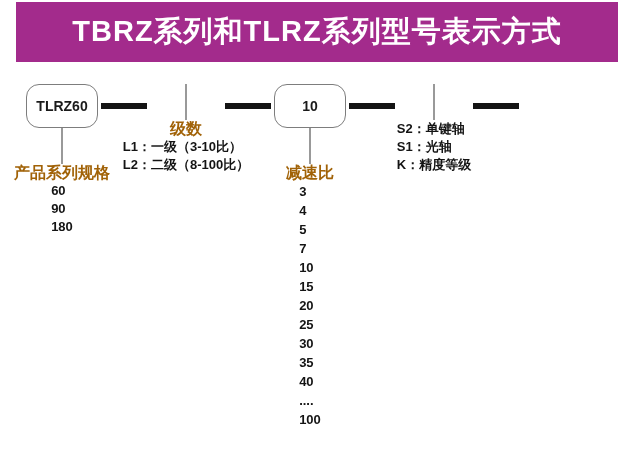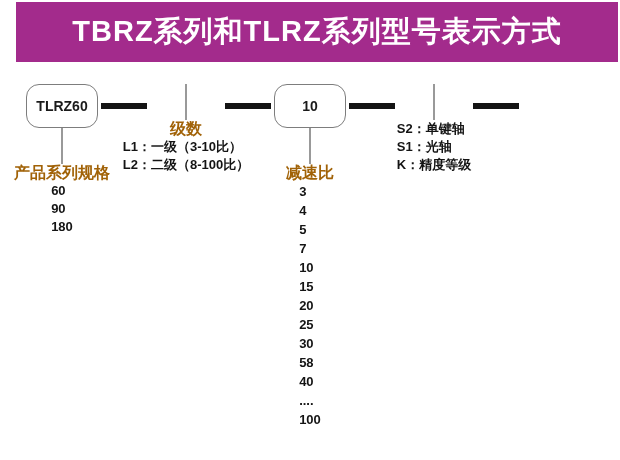--- a/index.html
+++ b/index.html
@@ -166,21 +166,21 @@
         <div class="items">
           <div class="item">3</div>
           <div class="item">4</div>
           <div class="item">5</div>
           <div class="item">7</div>
           <div class="item">10</div>
           <div class="item">15</div>
           <div class="item">20</div>
           <div class="item">25</div>
           <div class="item">30</div>
-          <div class="item">58</div>
+          <div class="item">35</div>
           <div class="item">40</div>
           <div class="item">....</div>
           <div class="item">100</div>
         </div>
       </div>
 
       <div class="col">
         <div class="drop"></div>
         <div class="items">
           <div class="item">S2：单键轴</div>

